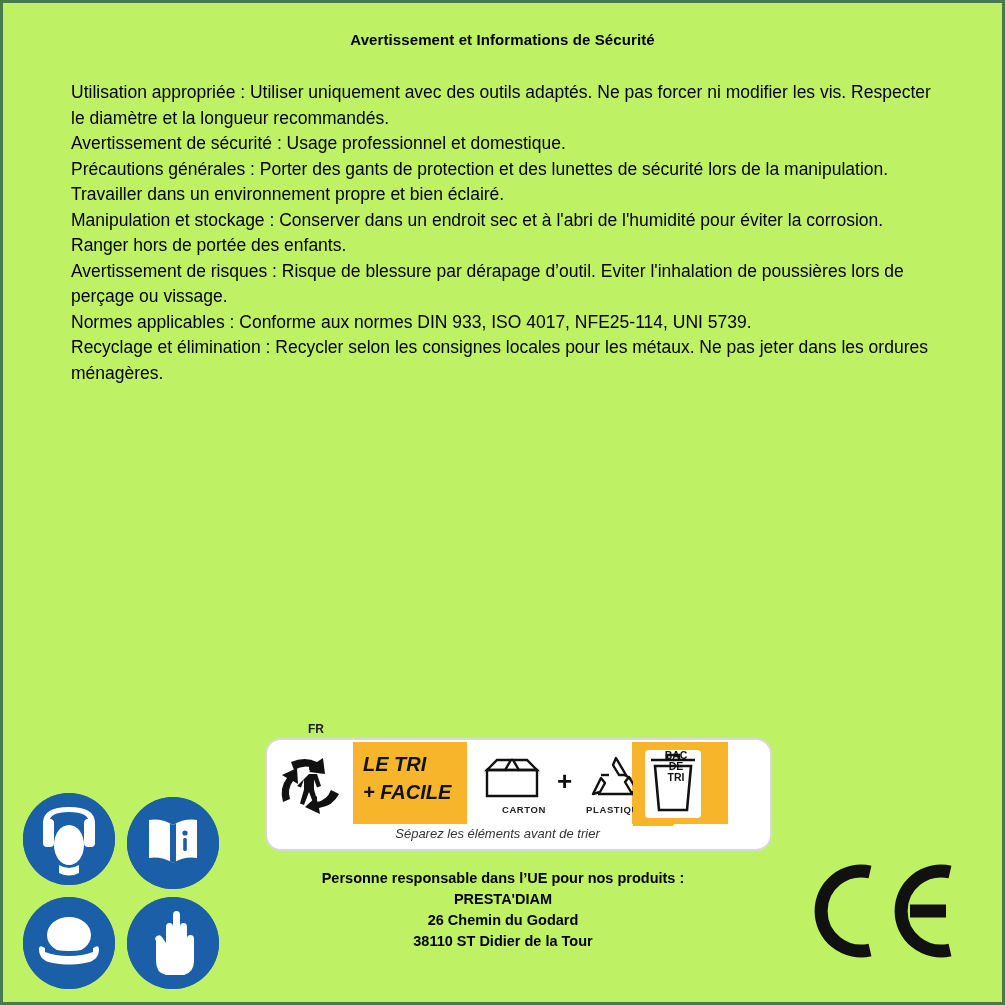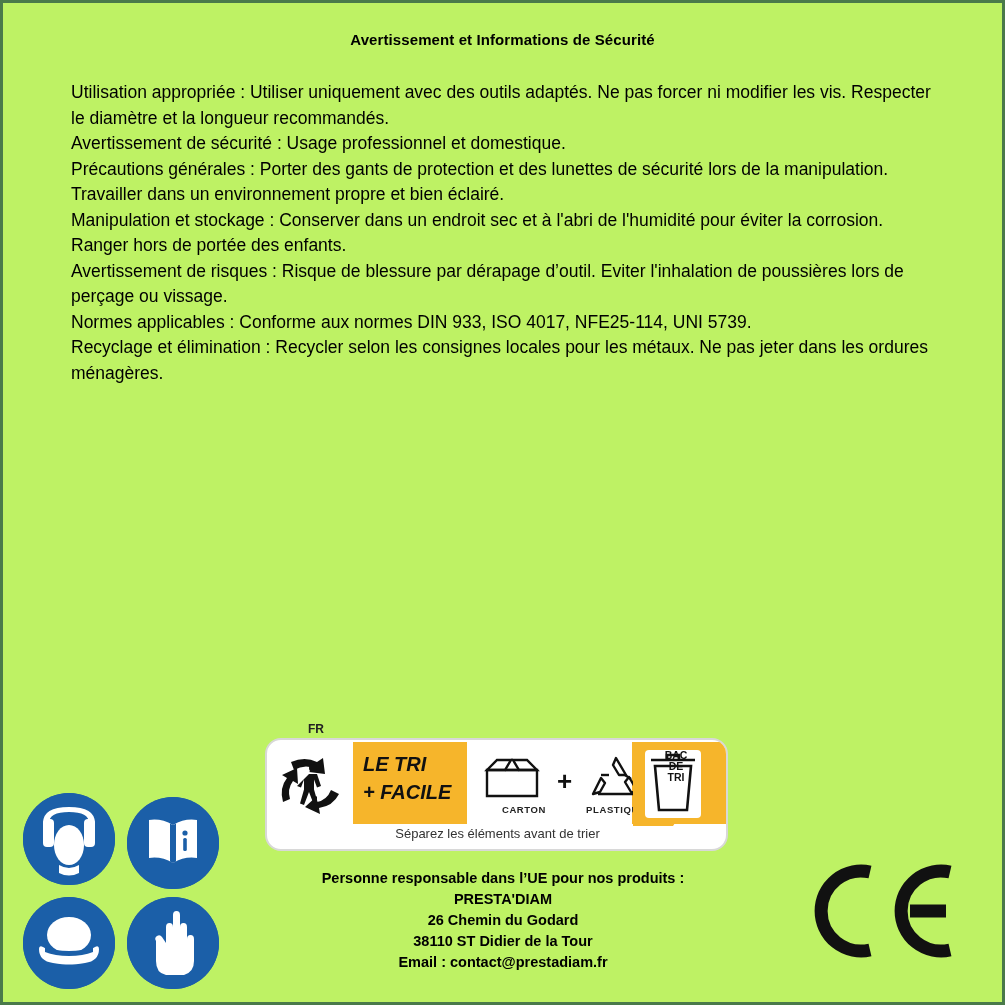--- a/index.html
+++ b/index.html
@@ -74,21 +74,21 @@
     top: -16px;
     font-size: 12px;
     font-weight: bold;
     color: #222;
     padding-left: 41px;
   }
   #tri-box {
     position: absolute;
     left: 0;
     top: 0;
-    width: 463px;
+    width: 507px;
     height: 113px;
     border: 2px solid #d8d8d8;
     border-radius: 16px;
     background: #ffffff;
     box-sizing: border-box;
     overflow: hidden;
   }
   #tri-yellow {
     position: absolute;
     left: 86px;
@@ -124,20 +124,21 @@
     color: #222;
     text-align: center;
   }
   #tri-caption {
     position: absolute;
     left: 0;
     top: 86px;
     width: 461px;
     text-align: center;
     font-size: 13px;
+    font-style: italic;
     color: #333;
   }
   #tri-plus {
     position: absolute;
     left: 290px;
     top: 26px;
     font-size: 26px;
     font-weight: bold;
     color: #111;
   }
@@ -292,21 +293,20 @@
     </div>
   </div>
 
   <div id="responsible">
     <div>
       <span>Personne responsable dans l’</span><span>UE</span><span> pour nos produits :</span>
     </div>
     <div>PRESTA'DIAM</div>
     <div>26 Chemin du Godard</div>
     <div>38110 ST Didier de la Tour</div>
-    <div>Email : contact@prestadiam.fr</div>
   </div>
 
   <div id="ce">
     <svg width="165" height="105" viewBox="0 0 165 105">
       <path d="M72 14 A40 40 0 1 0 72 92" fill="none" stroke="#111" stroke-width="13"></path>
       <path d="M152 14 A40 40 0 1 0 152 92" fill="none" stroke="#111" stroke-width="13"></path>
       <path d="M112 53 h36" fill="none" stroke="#111" stroke-width="13"></path>
     </svg>
   </div>
 

